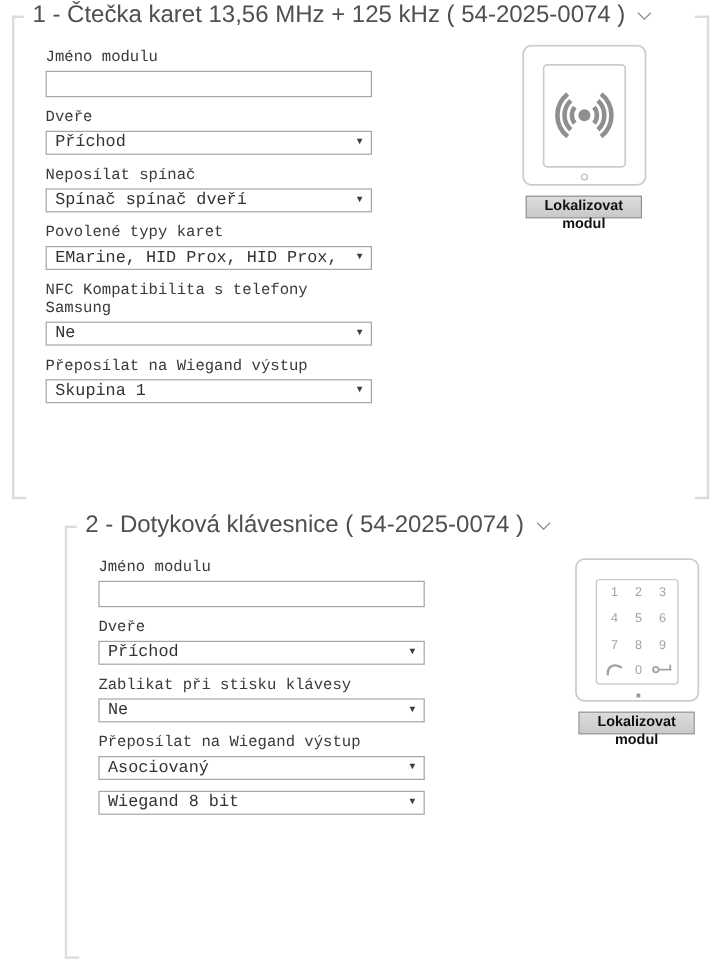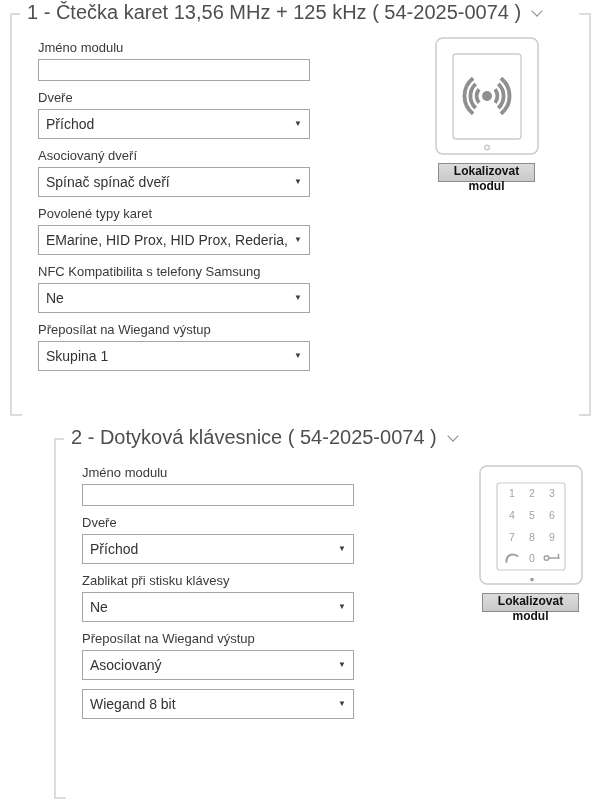--- a/index.html
+++ b/index.html
@@ -23,31 +23,31 @@
     position:absolute;top:-11px;left:8px;background:#ffffff;
     padding:0 7px;font-size:20px;color:#4f4f4f;white-space:nowrap;
     display:flex;align-items:center;line-height:21px;cursor:pointer;
   }
   .caret{
     display:inline-block;width:7px;height:7px;margin-left:12px;margin-top:-4px;
     border-right:1.6px solid #8a8a8a;border-bottom:1.6px solid #8a8a8a;
     transform:rotate(45deg);
   }
   .fields{position:absolute;left:26px;top:27px;width:272px;}
-  .field{margin-bottom:9px;}
+  .field{margin-bottom:9px;font-family:Liberation Mono, monospace;}
   .field-label{
     display:block;font-size:13px;color:#3a3a3a;line-height:15px;margin-bottom:4px;
   }
   .text-input{
     box-sizing:border-box;width:272px;height:22px;border:1px solid #a6a6a6;
     background:#fff;font-family:inherit;font-size:14px;color:#333;padding:0 7px;
     border-radius:0;outline:none;display:block;
   }
   .select{
-    box-sizing:border-box;position:relative;width:272px;height:30px;
+    box-sizing:border-box;position:relative;width:272px;height:20px;
     border:1px solid #a6a6a6;background:#fff;cursor:pointer;
     display:flex;align-items:center;padding:0 22px 0 7px;overflow:hidden;
   }
   .select-value{
     font-size:14px;color:#333;white-space:nowrap;overflow:hidden;flex:1 1 auto;
   }
   .select-arrow{
     position:absolute;right:7px;top:50%;transform:translateY(-50%);
     font-size:8px;color:#3c3c3c;line-height:8px;pointer-events:none;
   }
@@ -85,21 +85,21 @@
       <input class="text-input" type="text" value="" style="">
     </div>
     <div class="field">
       <label class="field-label">Dveře</label>
       <div class="select">
         <span class="select-value">Příchod</span>
         <span class="select-arrow">▼</span>
       </div>
     </div>
     <div class="field">
-      <label class="field-label">Asociovaný dveří</label>
+      <label class="field-label">Neposílat spínač</label>
       <div class="select">
         <span class="select-value">Spínač spínač dveří</span>
         <span class="select-arrow">▼</span>
       </div>
     </div>
     <div class="field">
       <label class="field-label">Povolené typy karet</label>
       <div class="select">
         <span class="select-value">EMarine, HID Prox, HID Prox, Rederia, H</span>
         <span class="select-arrow">▼</span>

